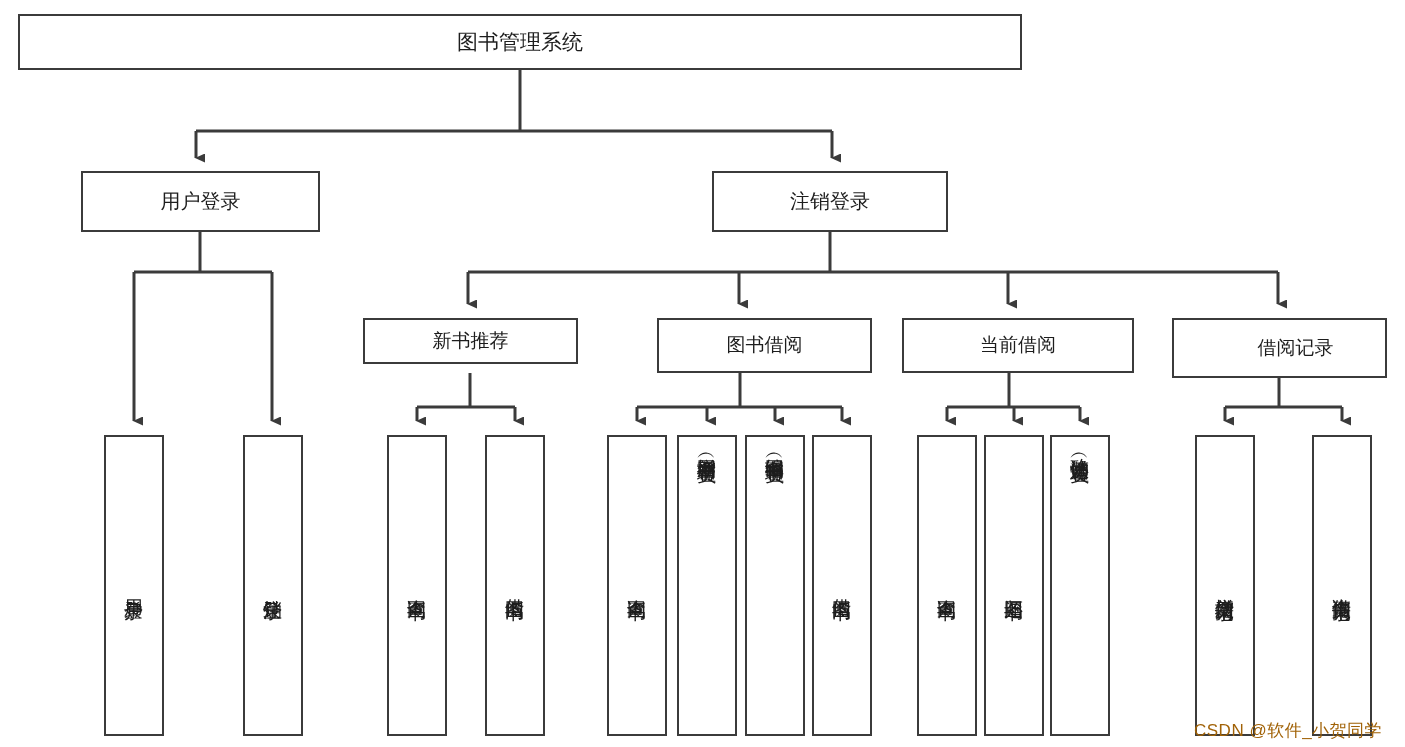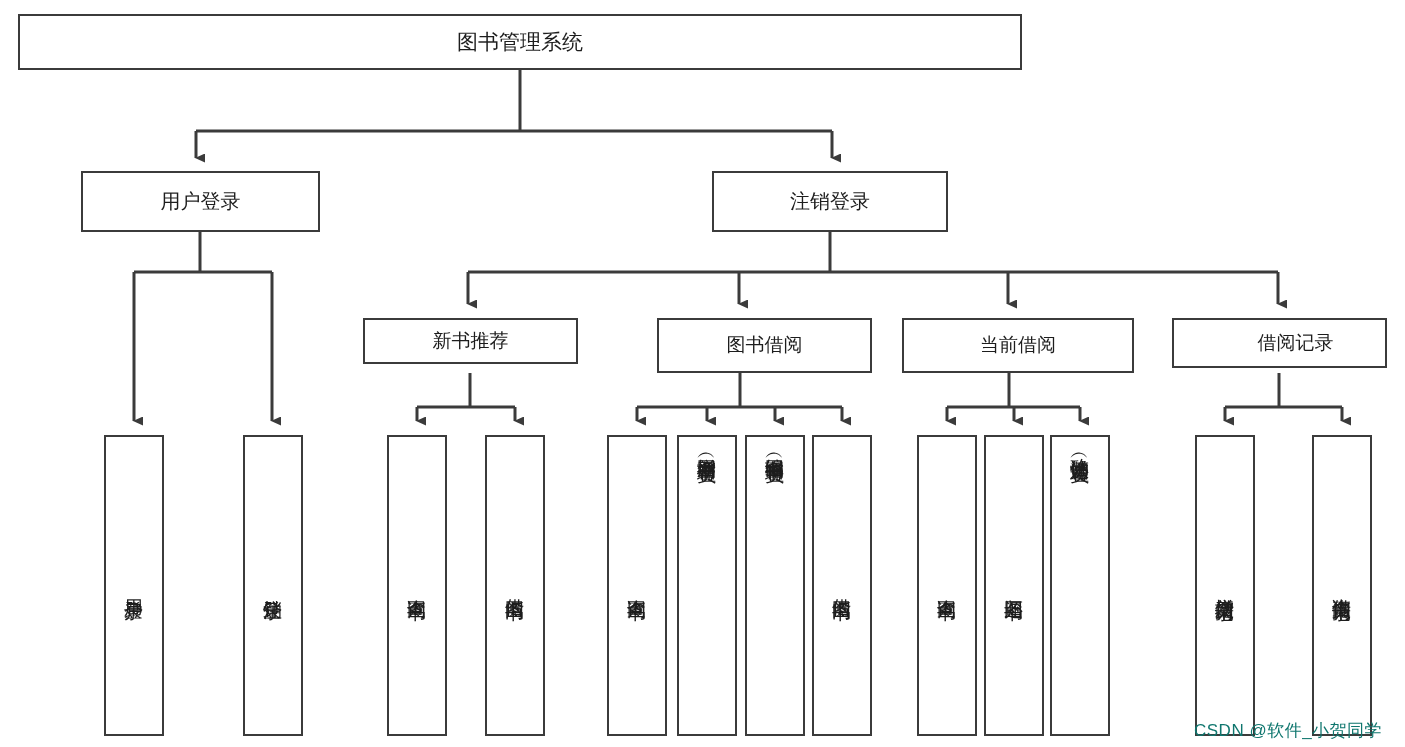--- a/index.html
+++ b/index.html
@@ -61,21 +61,21 @@
     line-height: 1.0;
     white-space: nowrap;
   }
   .leaf-mid {
     align-items: center;
     padding-top: 0;
   }
   .watermark {
     position: absolute;
     font-size: 17px;
-    color: #0f766e;
+    color: #a16207;
     white-space: nowrap;
     letter-spacing: 0.5px;
   }
 </style>
 </head>
 <body>
 
 <div id="canvas">
 
   <svg class="wires" viewBox="0 0 1405 747">
@@ -143,21 +143,21 @@
   <div id="level2-layer">
       <div class="node node-l2" style="left: 363px; top: 318px; width: 215px; height: 46px;">
         <span class="label">新书推荐</span>
       </div>
       <div class="node node-l2" style="left: 633px; top: 318px; width: 215px; height: 55px; margin-left: 24px;">
         <span class="label">图书借阅</span>
       </div>
       <div class="node node-l2" style="left: 902px; top: 318px; width: 232px; height: 55px;">
         <span class="label">当前借阅</span>
       </div>
-      <div class="node node-l2" style="left: 1172px; top: 318px; width: 215px; height: 50px; padding-left: 32px;">
+      <div class="node node-l2" style="left: 1172px; top: 318px; width: 215px; height: 60px; padding-left: 32px;">
         <span class="label">借阅记录</span>
       </div>
     </div>
   <div id="leaf-layer">
       <div class="node node-leaf leaf-mid" style="left: 104px; top: 435px; width: 60px; height: 301px;">
         <span class="label">用户登录</span>
       </div>
       <div class="node node-leaf leaf-mid" style="left: 243px; top: 435px; width: 60px; height: 301px;">
         <span class="label">注销登录</span>
       </div>

